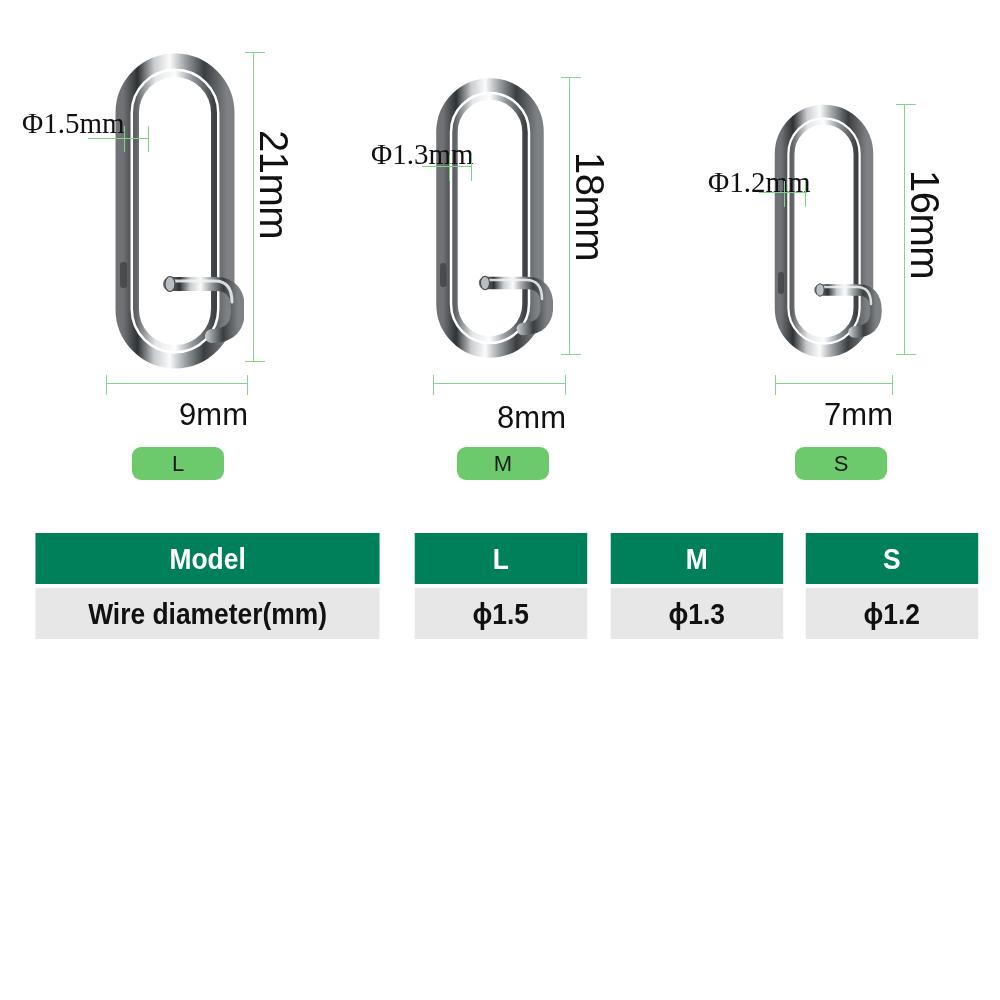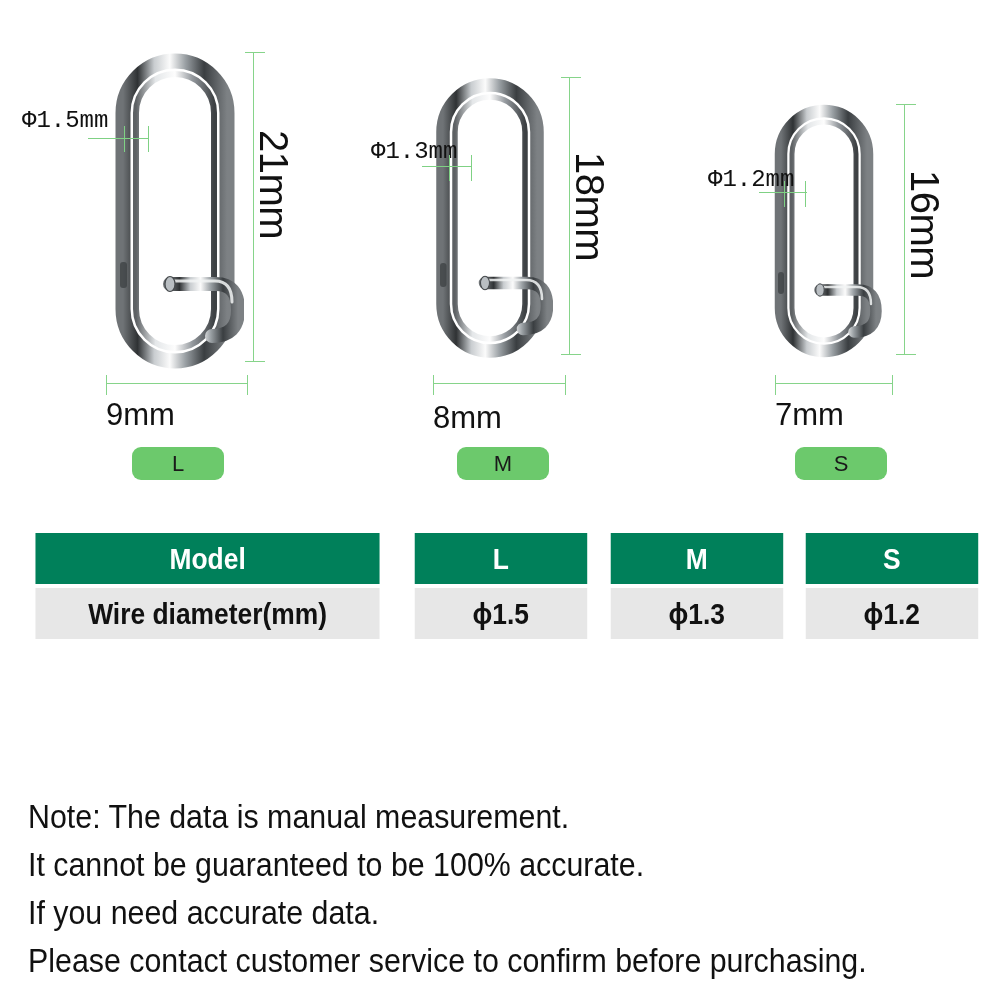--- a/index.html
+++ b/index.html
@@ -45,29 +45,29 @@
   .vlabel {
     position:absolute;
     transform: rotate(90deg);
     transform-origin: left top;
     white-space:nowrap;
     font-size:40px; color:#111;
     font-family:"Liberation Sans", sans-serif;
     letter-spacing:-0.5px;
   }
   .hlabel {
-    position:absolute; text-align:left;
+    position:absolute; text-align:right;
     font-size:31px; color:#111; white-space:nowrap;
     font-family:"Liberation Sans", sans-serif;
   }
 
   
   .phi-label {
-    position:absolute; font-size:24px; color:#111; white-space:nowrap;
-    font-family:Liberation Mono, monospace;
+    position:absolute; font-size:29px; color:#111; white-space:nowrap;
+    font-family:Liberation Serif, serif;
   }
   .phi-lead {
     position:absolute; height:0; border-top:1.6px solid #7fd184;
   }
   .phi-tick {
     position:absolute; width:0; height:26px; border-left:1.6px solid #7fd184;
   }
 
   
   .badge {
@@ -264,20 +264,14 @@
     <tbody>
       <tr>
         <td>Wire diameter(mm)</td>
         <td>ϕ1.5</td>
         <td>ϕ1.3</td>
         <td>ϕ1.2</td>
       </tr>
     </tbody>
   </table>
 
-  <div class="note">
-    <div>Note: The data is manual measurement.</div>
-    <div>It cannot be guaranteed to be 100% accurate.</div>
-    <div>If you need accurate data.</div>
-    <div>Please contact customer service to confirm before purchasing.</div>
-  </div>
 
 </div>
 
 </body></html>

